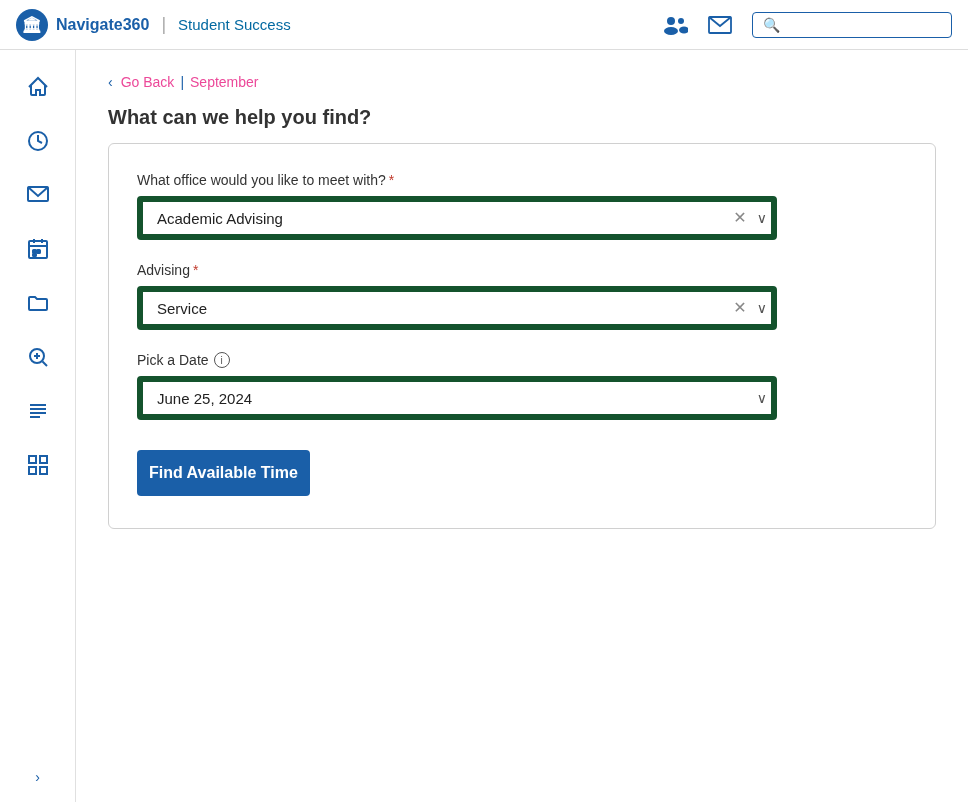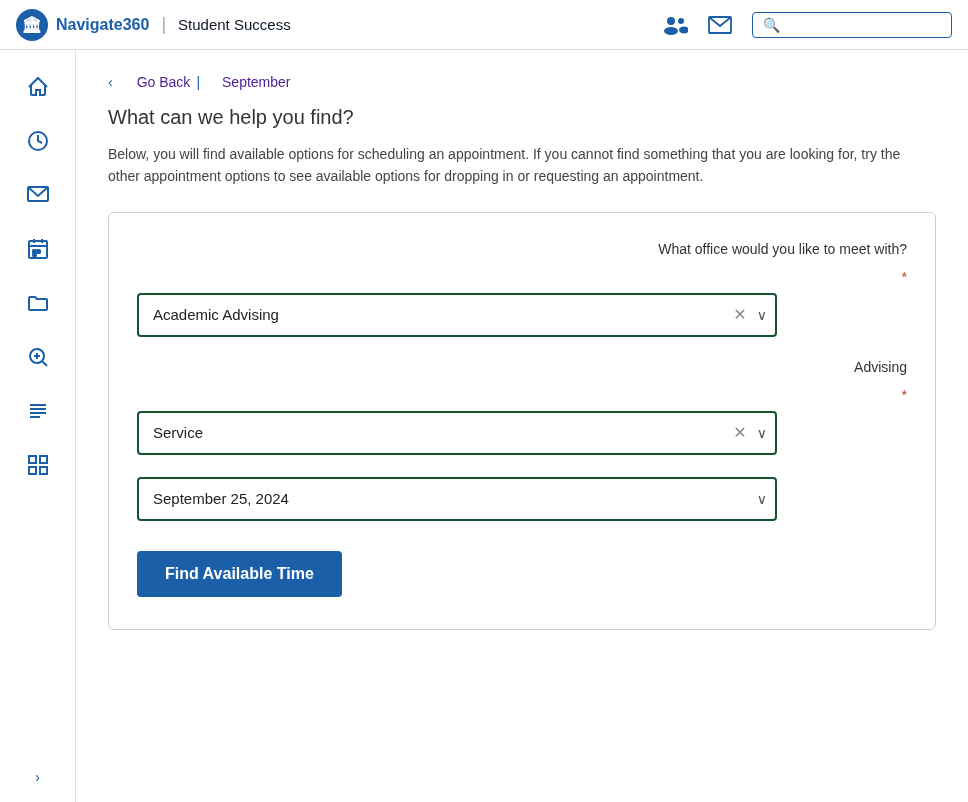--- a/index.html
+++ b/index.html
@@ -33,21 +33,21 @@
       justify-content: center;
       color: #fff;
       font-size: 16px;
     }
     .header-divider {
       color: #aaa;
       font-size: 18px;
       font-weight: 300;
     }
     .header-subtitle {
-      color: #0f172a;
+      color: #0369a1;
       font-size: 15px;
     }
     .header-icons {
       margin-left: auto;
       display: flex;
       align-items: center;
       gap: 20px;
     }
     .header-icon-btn {
       color: #1a5fa8;
@@ -118,37 +118,36 @@
       background: #fff;
     }
     .breadcrumb {
       display: flex;
       align-items: center;
       gap: 6px;
       margin-bottom: 16px;
       font-size: 14px;
     }
     .breadcrumb-link {
-      color: #4c1d95;
+      color: #ec4899;
       text-decoration: none;
       cursor: pointer;
-      margin-left: 16px;
     }
     .breadcrumb-sep { color: #1a5fa8; font-size: 14px; }
     .breadcrumb-arrow { color: #1a5fa8; margin-right: 2px; }
 
     .page-title {
       font-size: 28px;
       font-weight: 700;
       color: #111;
       margin-bottom: 6px;
     }
     .page-subtitle {
       font-size: 20px;
-      font-weight: 400;
+      font-weight: 700;
       color: #333;
       margin-bottom: 14px;
     }
     .page-description {
       font-size: 14px;
       color: #444;
       line-height: 1.6;
       max-width: 860px;
       margin-bottom: 24px;
     }
@@ -162,22 +161,21 @@
     }
     .form-group {
       margin-bottom: 22px;
     }
     .form-label {
       font-size: 14px;
       color: #333;
       margin-bottom: 8px;
       display: flex;
       align-items: flex-end;
-      gap: 12px;
-      flex-direction: column;
+      gap: 3px;
     }
     .required-star {
       color: #c0392b;
       font-size: 14px;
     }
     .info-icon {
       display: inline-flex;
       align-items: center;
       justify-content: center;
       width: 16px;
@@ -217,40 +215,40 @@
     .select-arrow {
       color: #555;
       font-size: 14px;
       cursor: pointer;
       background: none;
       border: none;
       line-height: 1;
     }
     .select-display {
       width: 100%;
-      border: 2px solid #14532d;
+      border: 6px solid #14532d;
       border-radius: 4px;
       padding: 10px 80px 10px 14px;
       font-size: 15px;
       color: #222;
       background: #fff;
       cursor: pointer;
       height: 44px;
       display: flex;
       align-items: center;
       position: relative;
     }
 
     
     .find-btn {
       background: #1a5fa8;
       color: #fff;
       border: none;
       border-radius: 4px;
-      padding: 14px 28px;
+      padding: 14px 12px;
       font-size: 16px;
       font-weight: 600;
       cursor: pointer;
       margin-top: 8px;
       transition: background 0.15s;
       text-align: right;
     }
   </style>
 </head>
 <body>
@@ -348,21 +346,20 @@
   <div class="main">
 
     <div class="breadcrumb">
       <span class="breadcrumb-arrow">‹</span>
       <a class="breadcrumb-link" href="#">Go Back</a>
       <span class="breadcrumb-sep">|</span>
       <a class="breadcrumb-link" href="#">September</a>
     </div>
 
     <h2 class="page-subtitle">What can we help you find?</h2>
-    <p class="page-description">Below, you will find available options for scheduling an appointment. If you cannot find something that you are looking for, try the other appointment options to see available options for dropping in or requesting an appointment.</p>
 
     <div class="form-card">
 
       
       <div class="form-group">
         <div class="form-label">
           <span>What office would you like to meet with?</span>
           <span class="required-star">*</span>
         </div>
         <div class="select-wrapper">
@@ -388,23 +385,27 @@
           </div>
           <div class="select-controls">
             <button class="select-clear" title="Clear">✕</button>
             <button class="select-arrow" title="Open">∨</button>
           </div>
         </div>
       </div>
 
       
       <div class="form-group">
+        <div class="form-label">
+          <span>Pick a Date</span>
+          <span class="info-icon">i</span>
+        </div>
         <div class="select-wrapper">
           <div class="select-display">
-            <span>September 25, 2024</span>
+            <span>June 25, 2024</span>
           </div>
           <div class="select-controls">
             <button class="select-arrow" title="Open">∨</button>
           </div>
         </div>
       </div>
 
       
       <button class="find-btn">Find Available Time</button>
 

